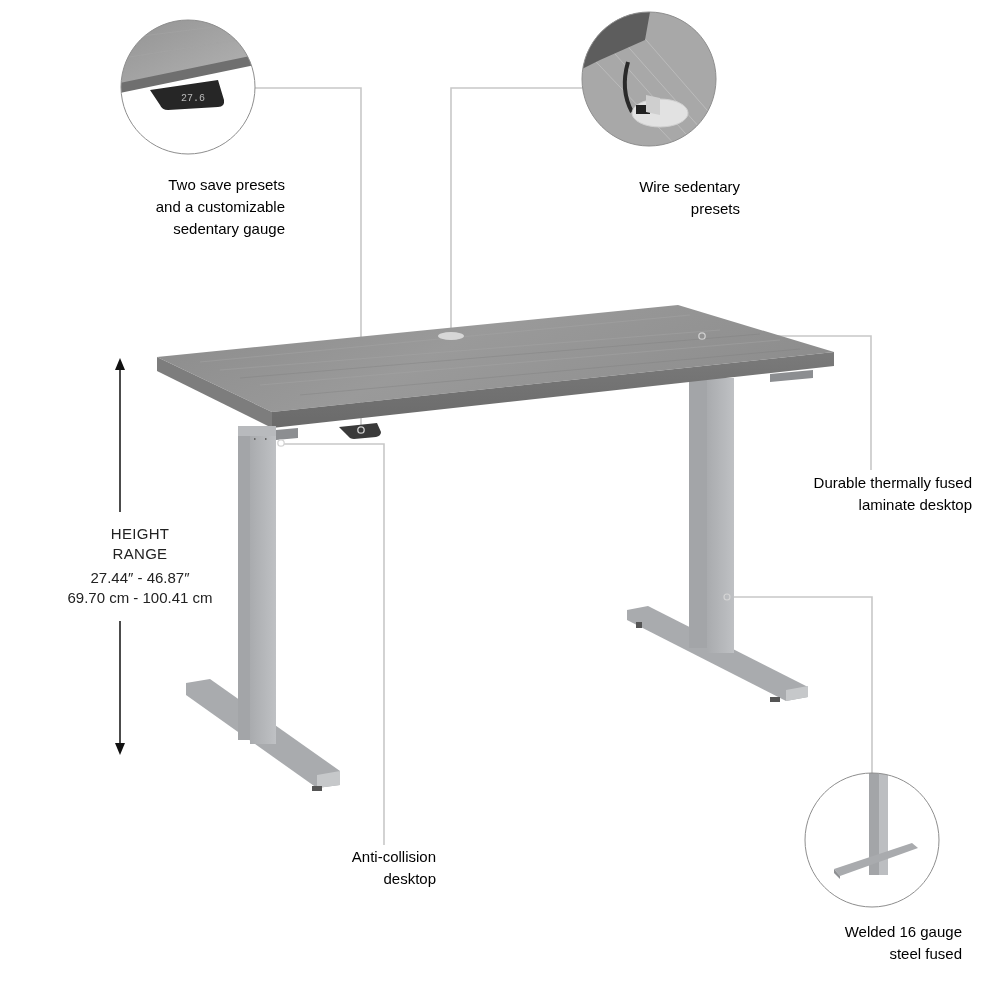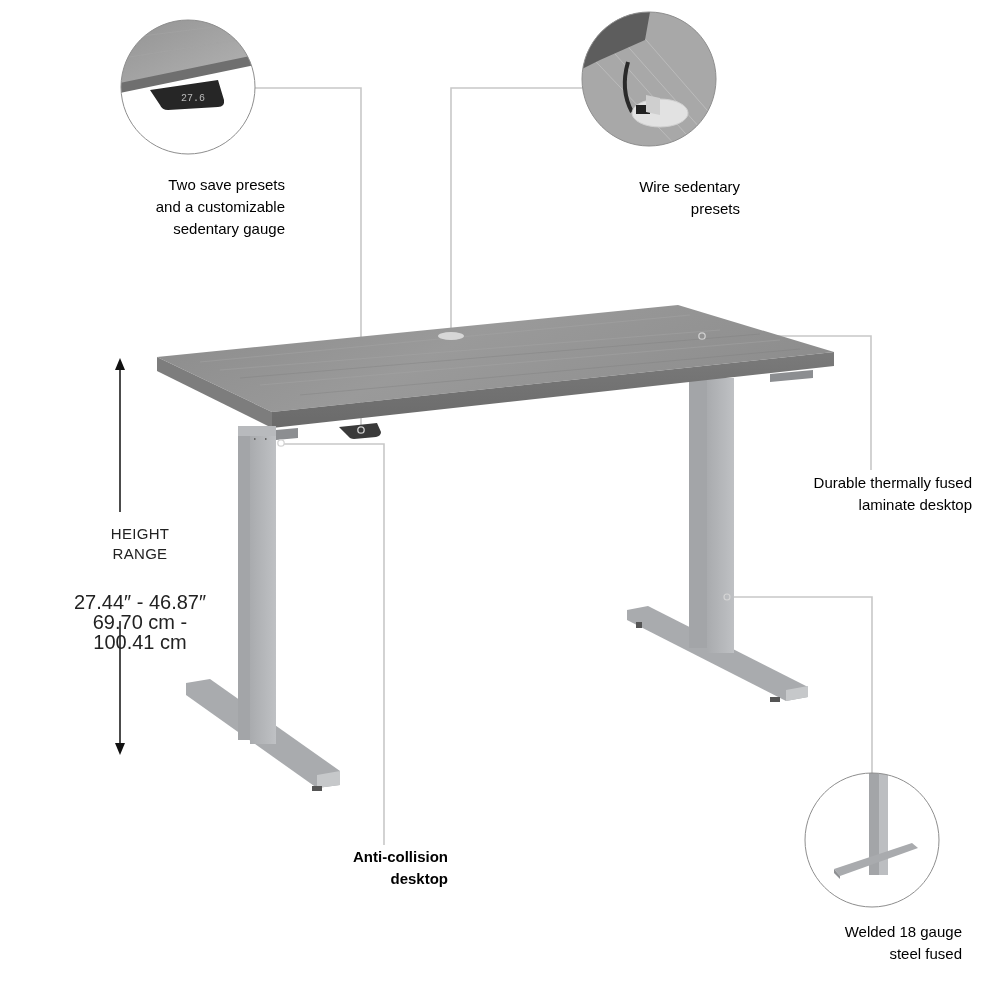--- a/index.html
+++ b/index.html
@@ -7,21 +7,21 @@
          font-family: "Liberation Sans", "DejaVu Sans", sans-serif; color: #1a1a1a; }
   .stage { position: absolute; left: 0; top: 0; width: 956px; height: 1000px; }
   svg.art { position: absolute; left: 0; top: 0; }
   .label { position: absolute; text-align: right; font-size: 15px; line-height: 22px;
            color: #000000; white-space: nowrap; }
   .label span { display: block; }
   .height-block { position: absolute; left: 60px; top: 524px; width: 160px; text-align: center;
                   color: #222; }
   .height-title { font-size: 15px; line-height: 20px; letter-spacing: 0.3px; }
   .height-title span { display: block; }
-  .height-vals { margin-top: 28px; font-size: 20px; line-height: 20px; }
+  .height-vals { margin-top: 4px; font-size: 15px; line-height: 20px; }
   .height-vals span { display: block; }
 </style>
 </head>
 <body>
 
 <div class="stage">
 
   <svg class="art" width="1000" height="1000" viewBox="0 0 1000 1000">
     <defs>
       <linearGradient id="woodTop" x1="0" y1="0" x2="1" y2="0.3">
@@ -178,27 +178,27 @@
   <div class="label" style="left:560px; top:176px; width:180px;">
     <span>Wire sedentary</span>
     <span>presets</span>
   </div>
 
   <div class="label" style="left:772px; top:472px; width:200px;">
     <span>Durable thermally fused</span>
     <span>laminate desktop</span>
   </div>
 
-  <div class="label" style="left:308px; top:846px; width:140px;font-weight:bold;">
+  <div class="label" style="left:296px; top:846px; width:140px;">
     <span>Anti-collision</span>
     <span>desktop</span>
   </div>
 
   <div class="label" style="left:782px; top:921px; width:180px;">
-    <span>Welded 18 gauge</span>
+    <span>Welded 16 gauge</span>
     <span>steel fused</span>
   </div>
 
   <div class="height-block">
     <div class="height-title">
       <span>HEIGHT</span>
       <span>RANGE</span>
     </div>
     <div class="height-vals">
       <span>27.44″ - 46.87″</span>

